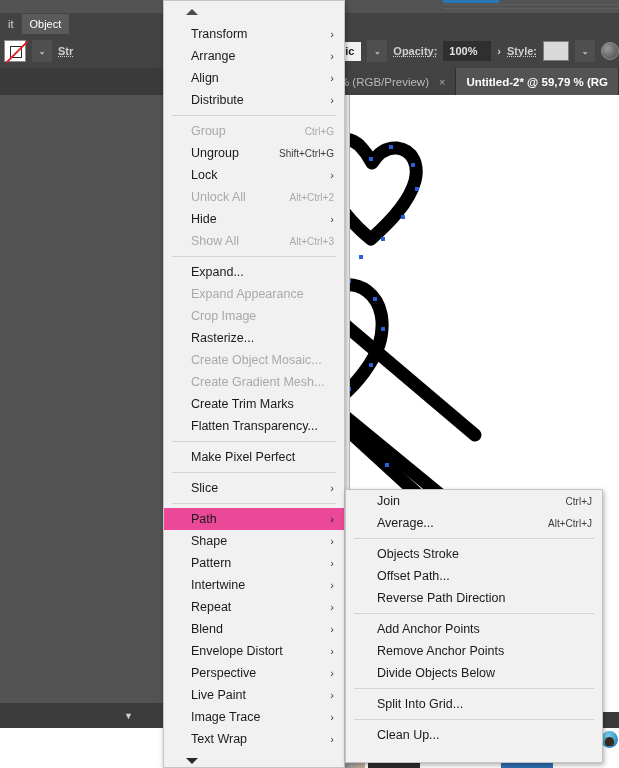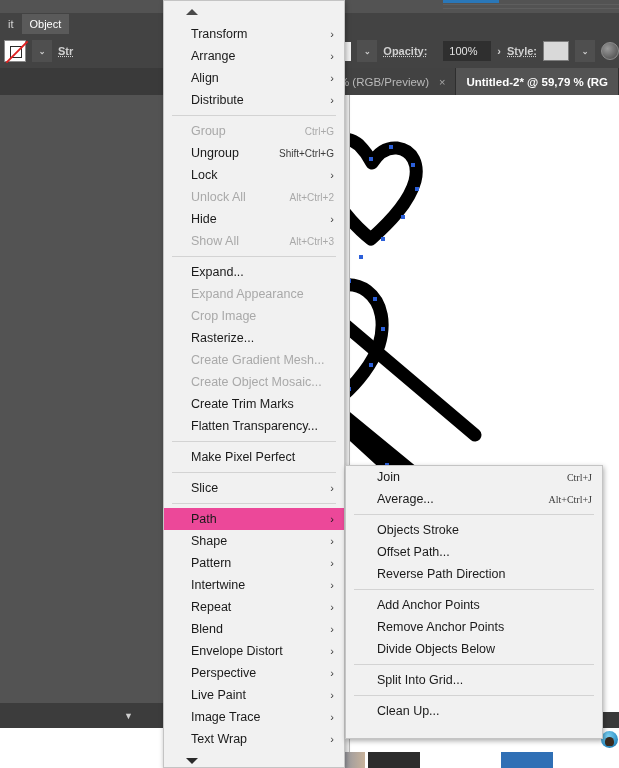--- a/index.html
+++ b/index.html
@@ -62,21 +62,21 @@
     border:1px solid #2b2b2b;
   }
   .caret-btn {
     width:20px; height:22px; background:#4f4f4f;
     display:flex; align-items:center; justify-content:center;
     color:#cfcfcf; font-size:8px; flex:0 0 auto;
   }
   .optlabel { white-space:nowrap; text-decoration:underline; text-decoration-style:dotted; }
   .field {
     background:#2f2f2f; color:#e2e2e2; height:20px; min-width:48px;
-    display:flex; align-items:center; padding:0 6px; font-weight:normal;margin-left:10px;
+    display:flex; align-items:center; padding:0 6px; font-weight:bold;
   }
   .basic-pill {
     background:#f2f2f2; color:#1e1e1e; height:19px;
     display:flex; align-items:center; padding:0 7px; font-weight:bold; font-size:11px;
   }
   .bullet-dot { color:#cfcfcf; font-size:13px; margin-right:1px; }
   .style-swatch { width:26px; height:20px; background:#d9d9d9; border:1px solid #7d7d7d; flex:0 0 auto;}
   .chev-right { color:#cfcfcf; font-size:11px; font-weight:bold; }
   .globe-icon {
     width:18px; height:18px; border-radius:50%;
@@ -148,21 +148,21 @@
   
   .menu {
     position:absolute;
     background:#f1f1f1;
     border:1px solid #c4c4c4;
     box-shadow:1px 2px 5px rgba(0,0,0,.32);
     font-size:12.5px; color:#1a1a1a;
     padding:0;
   }
   #object-menu { left:163px; top:0; width:182px; height:768px; }
-  #path-submenu { left:345px; top:465px; width:258px; height:274px; }
+  #path-submenu { left:345px; top:489px; width:258px; height:274px; }
 
   .menu-scroll {
     height:22px; display:flex; align-items:center; justify-content:center;
   }
   .menu-scroll .tri-up {
     width:0;height:0;border-left:6px solid transparent;border-right:6px solid transparent;
     border-bottom:6px solid #4a4a4a;
   }
   .menu-scroll .tri-down {
     width:0;height:0;border-left:6px solid transparent;border-right:6px solid transparent;
@@ -179,21 +179,21 @@
   .mitem .lbl { flex:1 1 auto; }
   .mitem .sc { color:#3c3c3c; font-size:10px; margin-left:18px; }
   .mitem .arrow { font-size:11px; color:#3c3c3c; margin-left:14px; }
   .mitem.disabled .lbl,
   .mitem.disabled .sc { color:#a9a9a9; }
   .mitem.selected { background:#ec4899; }
   .mitem.selected .arrow { color:#1a1a1a; }
   .msep { height:1px; background:#d3d3d3; margin:4px 8px 4px 8px; }
 
   #path-submenu .mitem { padding-left:31px; }
-  #path-submenu .mitem .sc { margin-left:auto;font-family:Liberation Serif, serif; }
+  #path-submenu .mitem .sc { margin-left:auto; }
 </style>
 </head>
 <body>
 
 <div id="app">
 
   <div class="titlebar">
     <div class="active-tabstrip"></div>
     <div class="strip-line"></div>
     <div class="strip-line2"></div>
@@ -345,24 +345,24 @@
       <div class="mitem disabled">
         <span class="lbl">Expand Appearance</span>
       </div>
       <div class="mitem disabled">
         <span class="lbl">Crop Image</span>
       </div>
       <div class="mitem">
         <span class="lbl">Rasterize...</span>
       </div>
       <div class="mitem disabled">
+        <span class="lbl">Create Object Mosaic...</span>
+      </div>
+      <div class="mitem disabled">
         <span class="lbl">Create Gradient Mesh...</span>
-      </div>
-      <div class="mitem disabled">
-        <span class="lbl">Create Object Mosaic...</span>
       </div>
       <div class="mitem">
         <span class="lbl">Create Trim Marks</span>
       </div>
       <div class="mitem">
         <span class="lbl">Flatten Transparency...</span>
       </div>
       <div class="msep"></div>
       <div class="mitem">
         <span class="lbl">Make Pixel Perfect</span>

